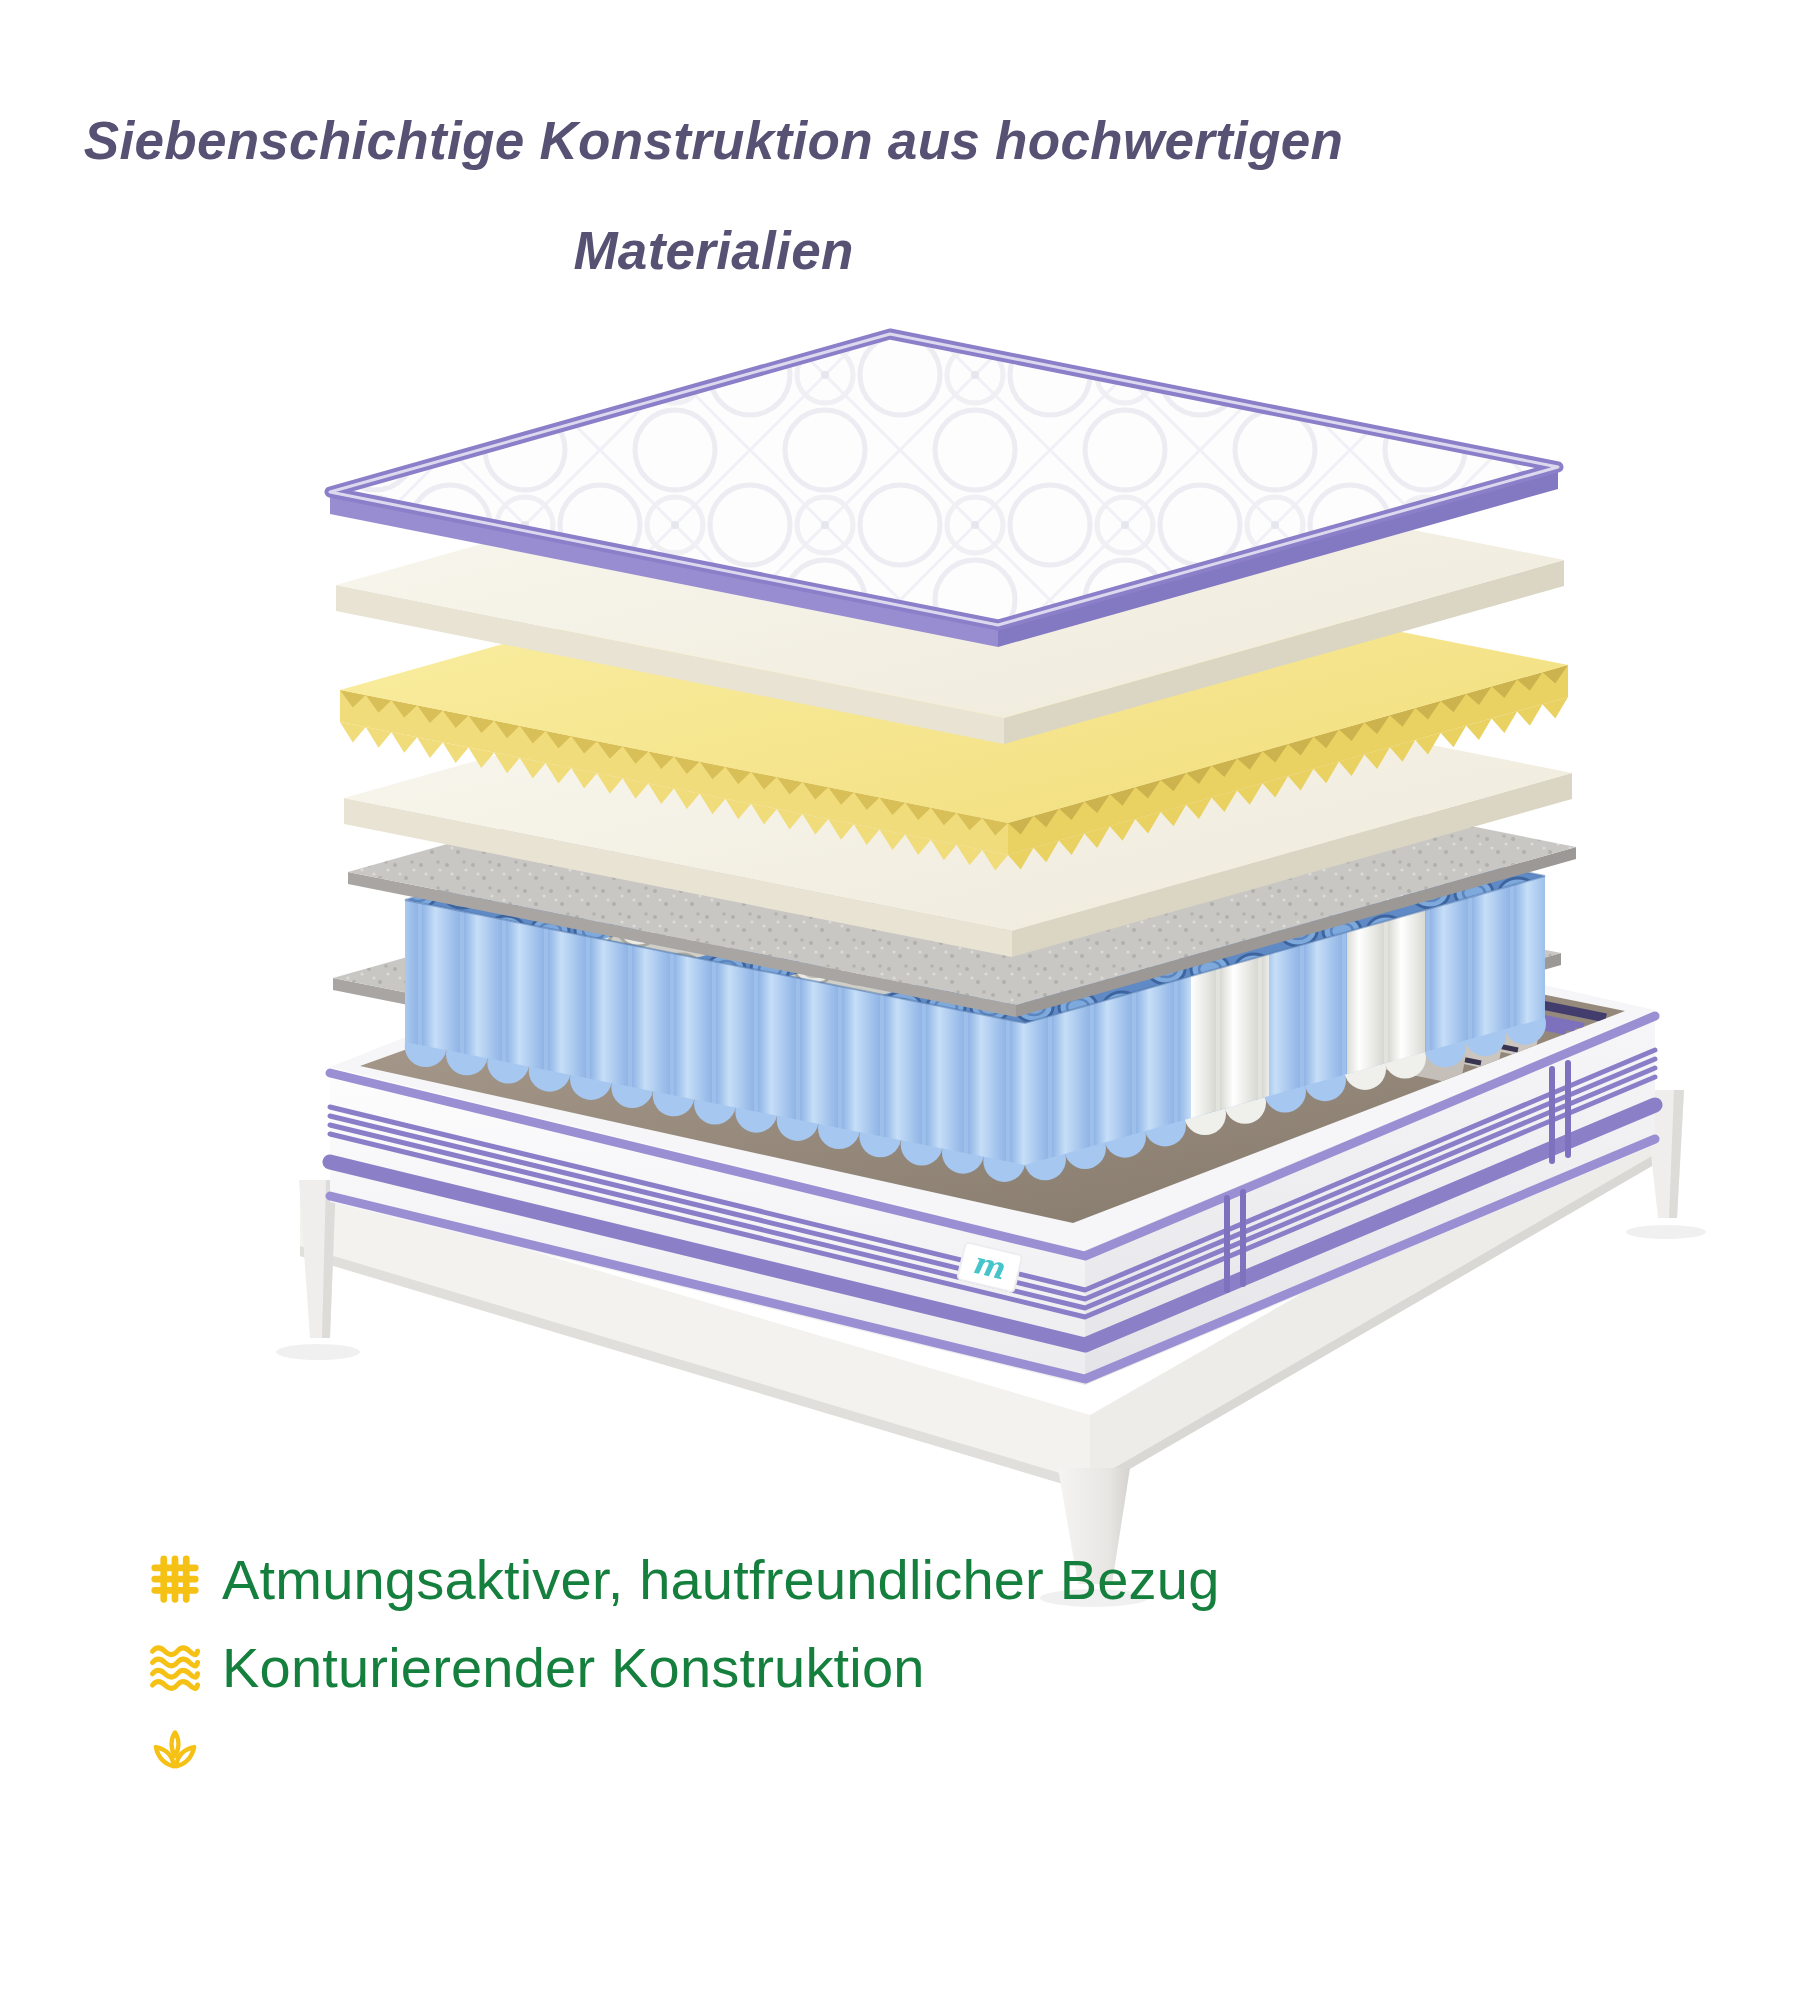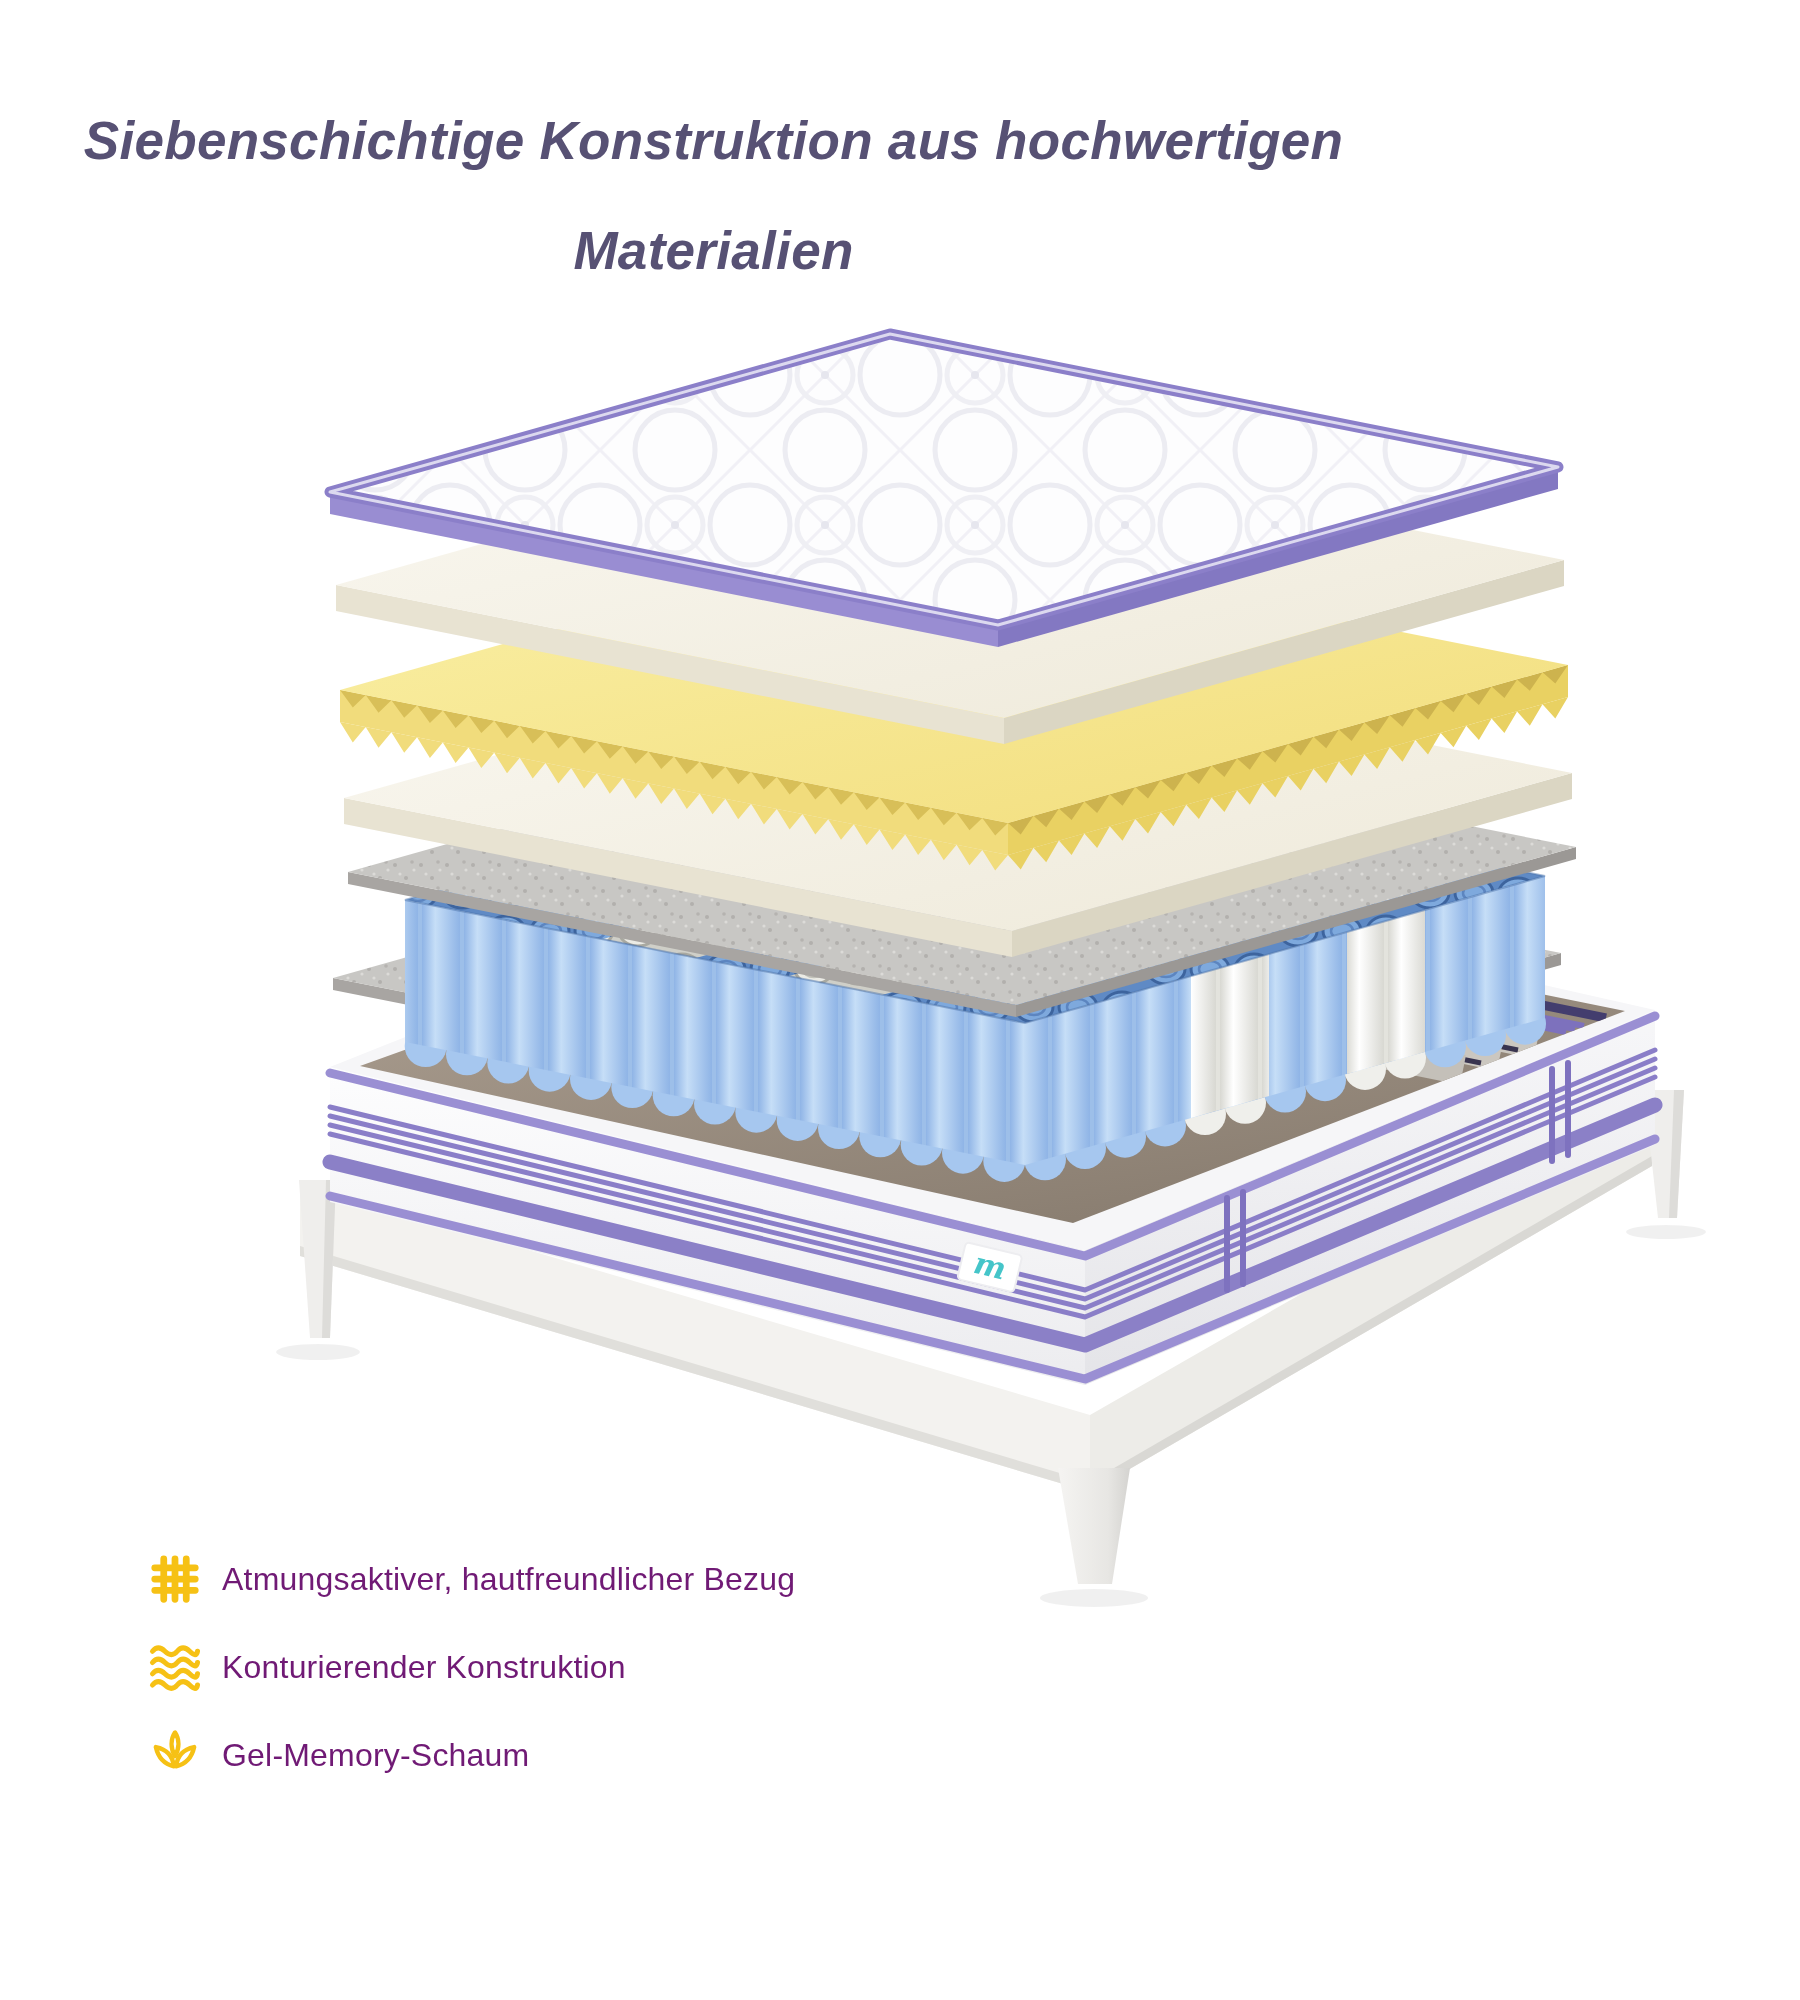--- a/index.html
+++ b/index.html
@@ -8,21 +8,21 @@
   .page{position:absolute;inset:0;}
   .title{position:absolute;top:86px;left:0;width:1427px;text-align:center;
          font-style:italic;font-weight:bold;font-size:53px;line-height:110px;
          color:#575174;letter-spacing:.3px;}
   .diagram{position:absolute;inset:0;margin:0;}
   .diagram svg{position:absolute;left:0;top:0;}
   .features{position:absolute;left:148px;top:1552px;margin:0;padding:0;
             list-style:none;}
   .features li{display:flex;align-items:center;gap:20px;height:54px;
                margin-bottom:34px;}
-  .features .f-label{font-size:32px;color:#701a75;letter-spacing:.2px;
+  .features .f-label{font-size:56px;color:#15803d;letter-spacing:.2px;
                      white-space:nowrap;}
   .f-icon{width:54px;height:54px;flex:0 0 54px;display:inline-block;}
 </style>
 </head>
 <body>
 
 <div class="page">
 
   <header class="title">
     <div>Siebenschichtige Konstruktion aus hochwertigen Materialien</div>
@@ -264,16 +264,15 @@
       <span class="f-label">Konturierender Konstruktion</span>
     </li>
     <li>
       <span class="f-icon">
         <svg viewBox="0 0 48 48" width="54" height="54" fill="none" stroke="#F6C115" stroke-width="4" stroke-linejoin="round">
           <path d="M24,4 C20,10 20,18 24,25 C28,18 28,10 24,4 Z"></path>
           <path d="M7,17 C9,26 14,32 23,34 C22,25 17,19 7,17 Z"></path>
           <path d="M41,17 C39,26 34,32 25,34 C26,25 31,19 41,17 Z"></path>
         </svg>
       </span>
-      <span class="f-label">Gel-Memory-Schaum</span>
     </li>
   </ul>
 </div>
 
 </body></html>

